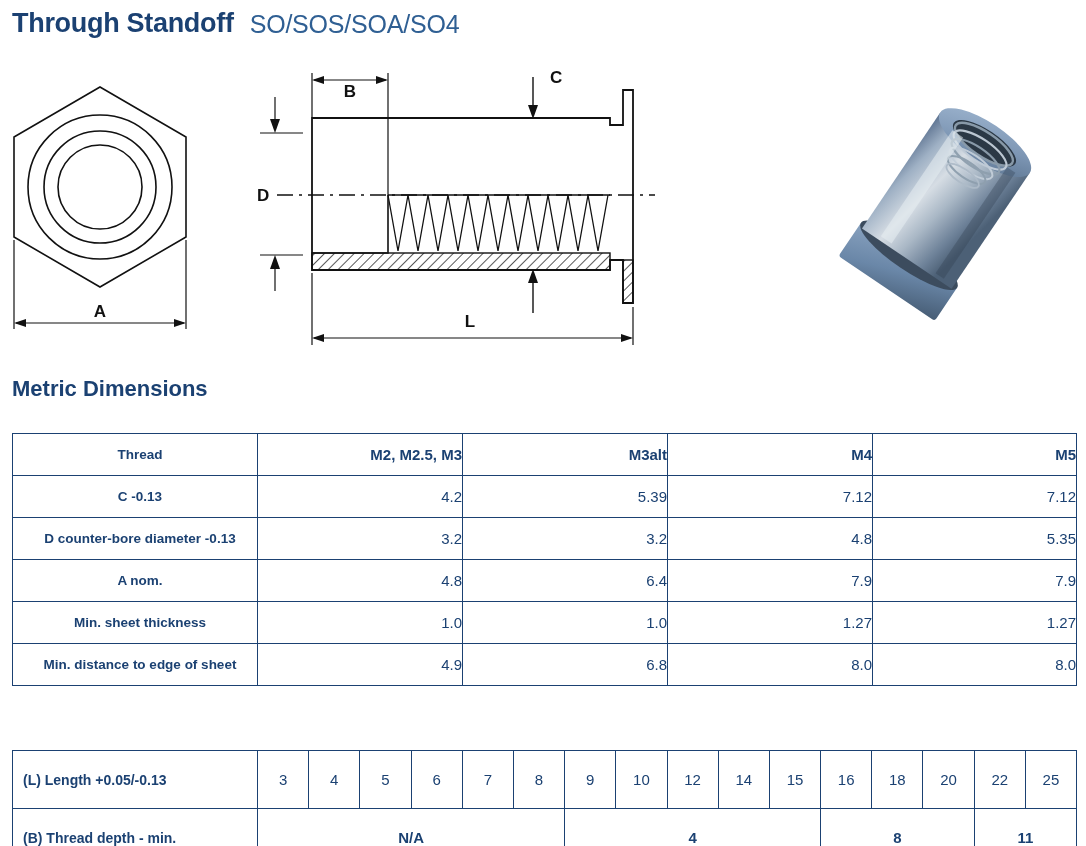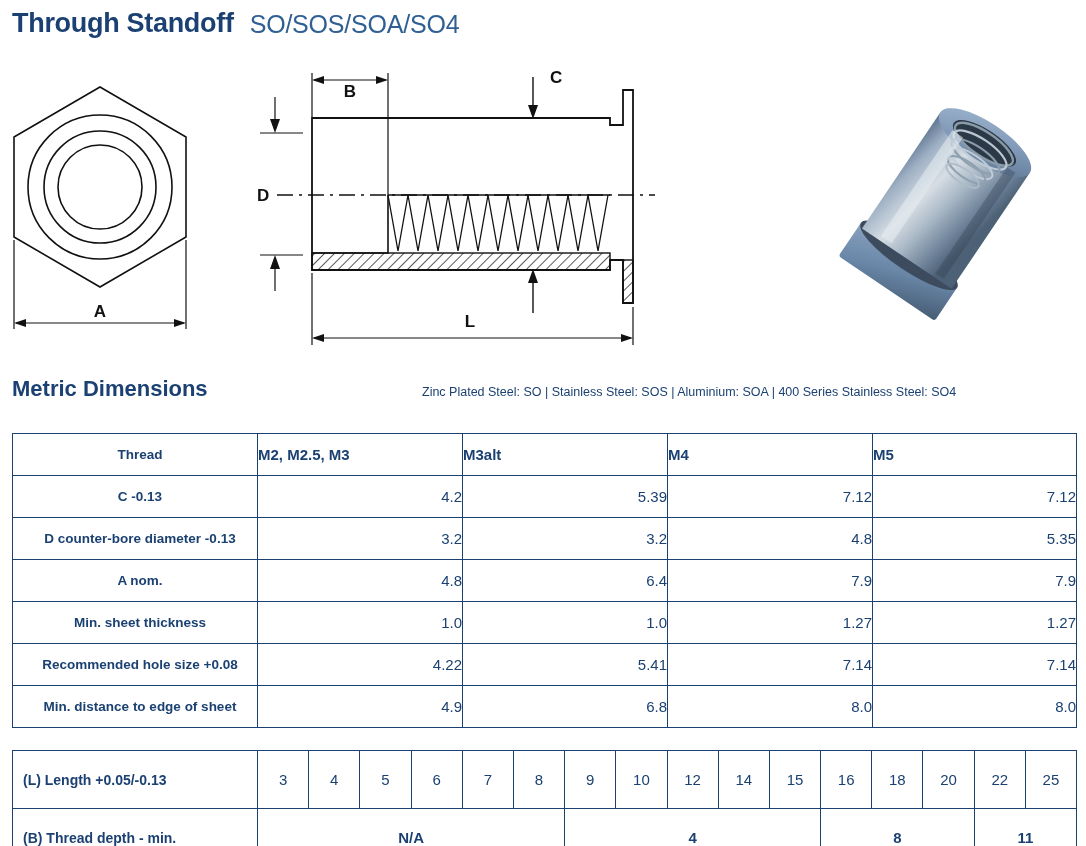--- a/index.html
+++ b/index.html
@@ -109,21 +109,21 @@
     padding-left: 10px;
     font-weight: bold;
     font-size: 13.5px;
   }
   .dim-table .val {
     text-align: right;
     font-weight: normal;
     font-size: 15px;
   }
   .dim-table .colhead {
-    text-align: left;
+    text-align: right;
     font-size: 15px;
   }
 
   .len-table {
     position: absolute;
     left: 12px;
     top: 750px;
     width: 1064px;
   }
   .len-table td {
@@ -292,21 +292,20 @@
       </g>
 
       <rect x="112" y="70" width="13" height="128" fill="#e8eef3" opacity="0.55"></rect>
       <rect x="178" y="70" width="10" height="128" fill="#32404f" opacity="0.35"></rect>
     </g>
   </svg>
 </div>
 
 <div class="section-bar">
   <div class="section-title">Metric Dimensions</div>
-  <div class="section-legend">Zinc Plated Steel: SO | Stainless Steel: SOS | Aluminium: SOA | 400 Series Stainless Steel: SO4</div>
 </div>
 
 <table class="dim-table">
   <colgroup>
     <col style="width:245px">
     <col style="width:205px">
     <col style="width:205px">
     <col style="width:205px">
     <col style="width:204px">
   </colgroup>
@@ -340,27 +339,20 @@
       <td class="val">6.4</td>
       <td class="val">7.9</td>
       <td class="val">7.9</td>
     </tr>
     <tr>
       <td class="rowlabel">Min. sheet thickness</td>
       <td class="val">1.0</td>
       <td class="val">1.0</td>
       <td class="val">1.27</td>
       <td class="val">1.27</td>
-    </tr>
-    <tr>
-      <td class="rowlabel">Recommended hole size +0.08</td>
-      <td class="val">4.22</td>
-      <td class="val">5.41</td>
-      <td class="val">7.14</td>
-      <td class="val">7.14</td>
     </tr>
     <tr>
       <td class="rowlabel">Min. distance to edge of sheet</td>
       <td class="val">4.9</td>
       <td class="val">6.8</td>
       <td class="val">8.0</td>
       <td class="val">8.0</td>
     </tr>
   </tbody>
 </table>

